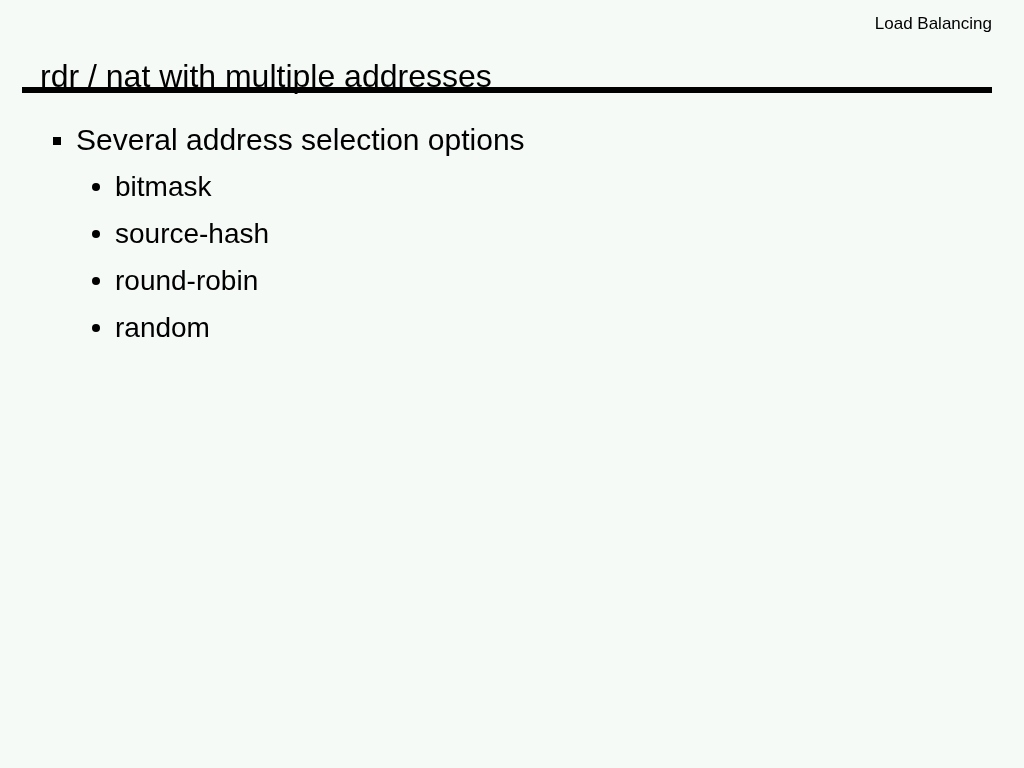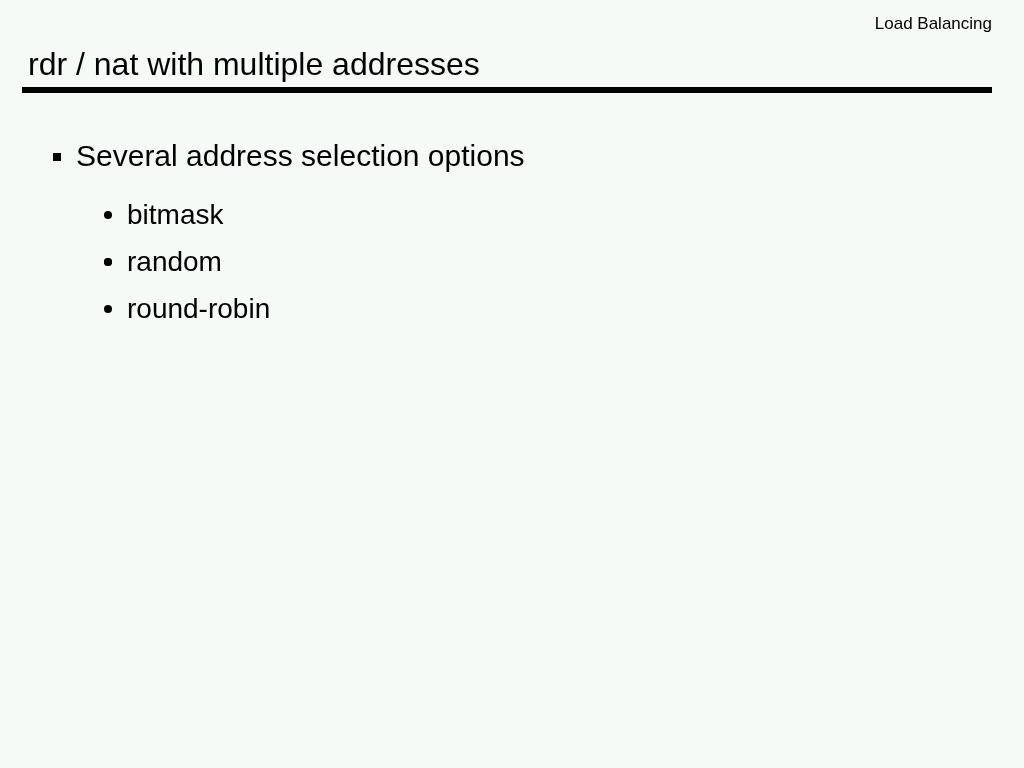--- a/index.html
+++ b/index.html
@@ -38,37 +38,37 @@
   
   .slide-title {
     position: absolute;
     left: 28px;
     top: 44px;
     font-size: 32px;
     line-height: 40px;
     font-weight: normal;
     color: #000000;
     white-space: nowrap;
-    margin: 0;
+    margin: 12px;
   }
 
   .title-rule {
     position: absolute;
     left: 22px;
     top: 87px;
     width: 970px;
     height: 6px;
     background: #000000;
   }
 
   
   .slide-body {
     position: absolute;
     left: 0;
-    top: 132px;
+    top: 116px;
     width: 1024px;
   }
 
   ul.outline {
     list-style: none;
     margin: 0;
     padding: 0;
   }
 
   li.lvl1 {
@@ -84,21 +84,21 @@
     position: absolute;
     left: 53px;
     top: 21px;
     width: 8px;
     height: 8px;
     background: #000000;
   }
 
   ul.sub {
     list-style: none;
-    margin: 12px;
+    margin: 0;
     padding: 0;
   }
 
   li.lvl2 {
     position: relative;
     padding-left: 115px;
     font-size: 28px;
     line-height: 47px;
     color: #000000;
     white-space: nowrap;
@@ -137,28 +137,29 @@
         <span class="lvl-text">Several address selection options</span>
       </li>
 
       <ul class="sub">
         <li class="lvl2">
           <span class="bullet-dot"></span>
           <span class="lvl-text">bitmask</span>
         </li>
         <li class="lvl2">
           <span class="bullet-dot"></span>
+          <span class="lvl-text">source-hash</span>
+        </li>
+        <li class="lvl2">
+          <span class="bullet-dot"></span>
+          <span class="lvl-text">round-robin</span>
         </li>
         <li class="lvl2">
           <span class="bullet-dot"></span>
           <span class="lvl-text">random</span>
-        </li>
-        <li class="lvl2">
-          <span class="bullet-dot"></span>
-          <span class="lvl-text">round-robin</span>
         </li>
       </ul>
 
 
 
     </ul>
   </div>
 
 </div>
 

